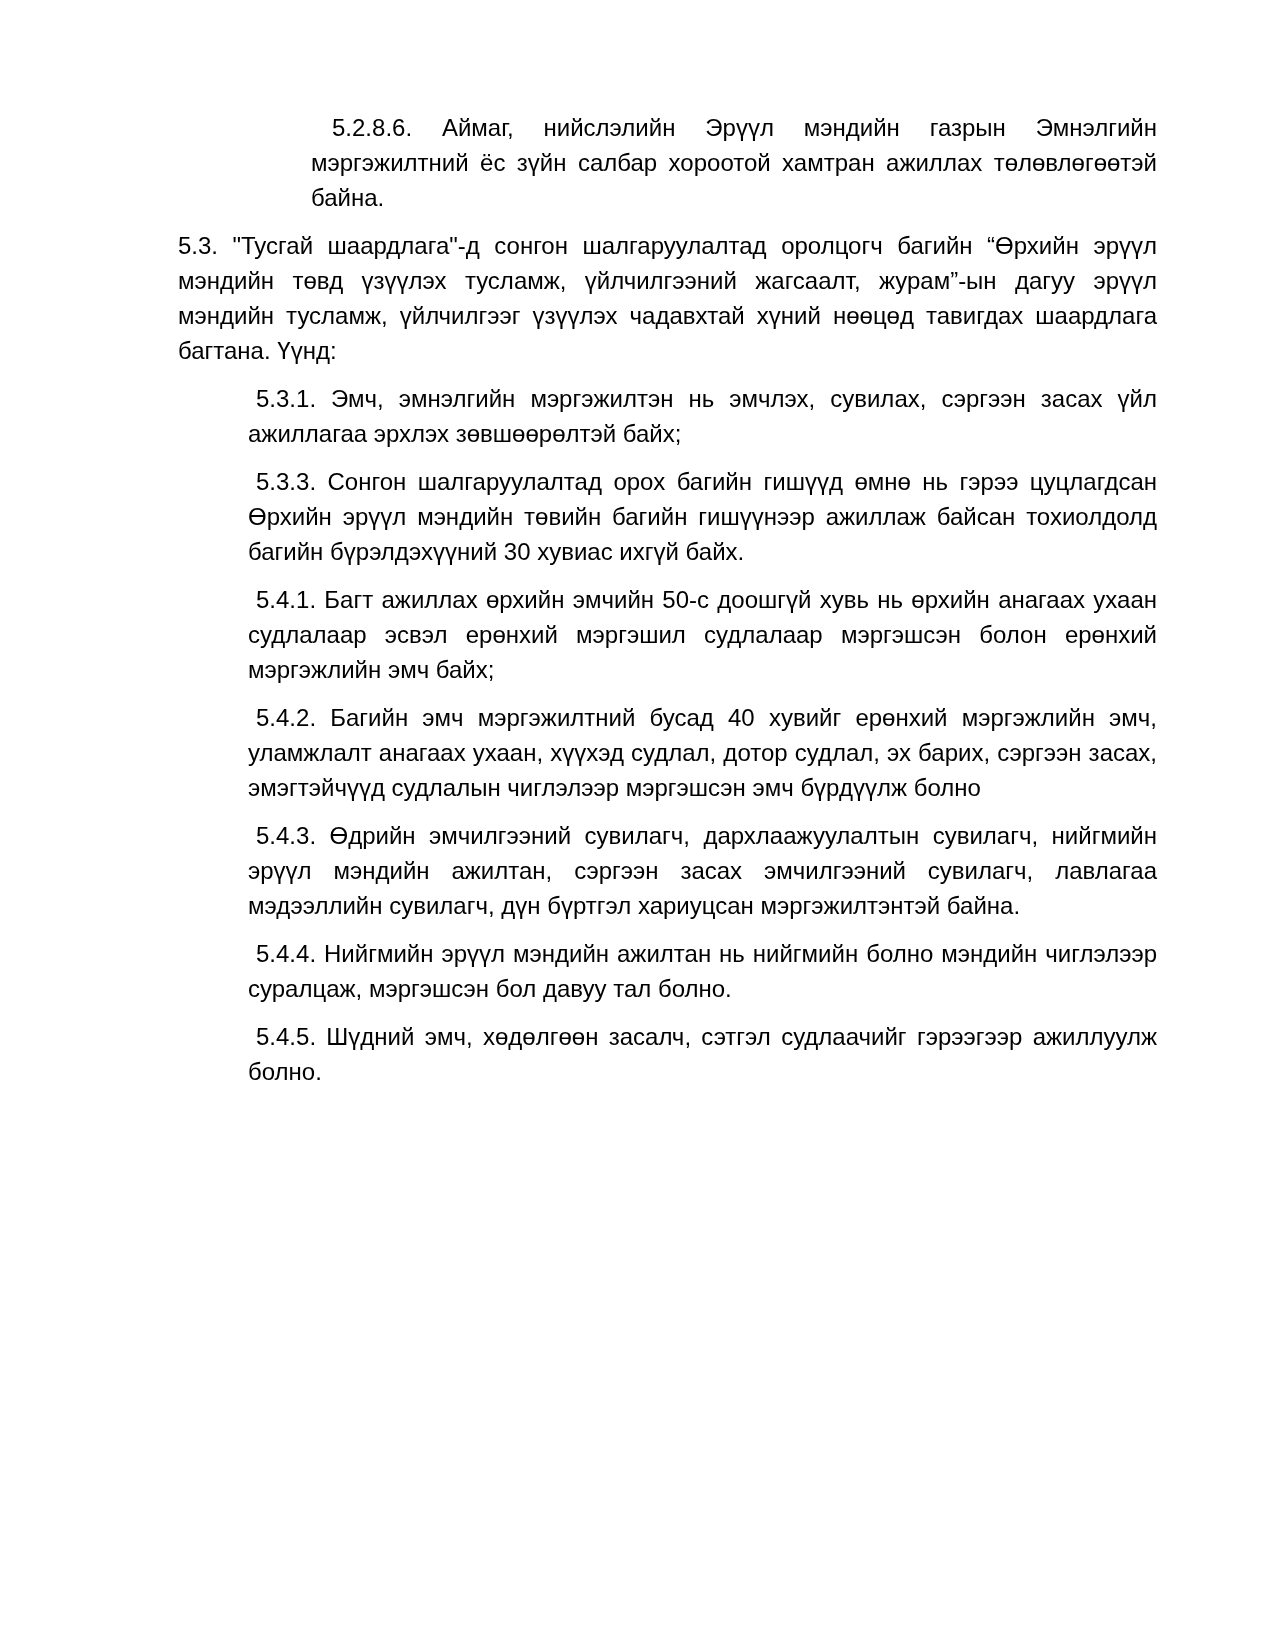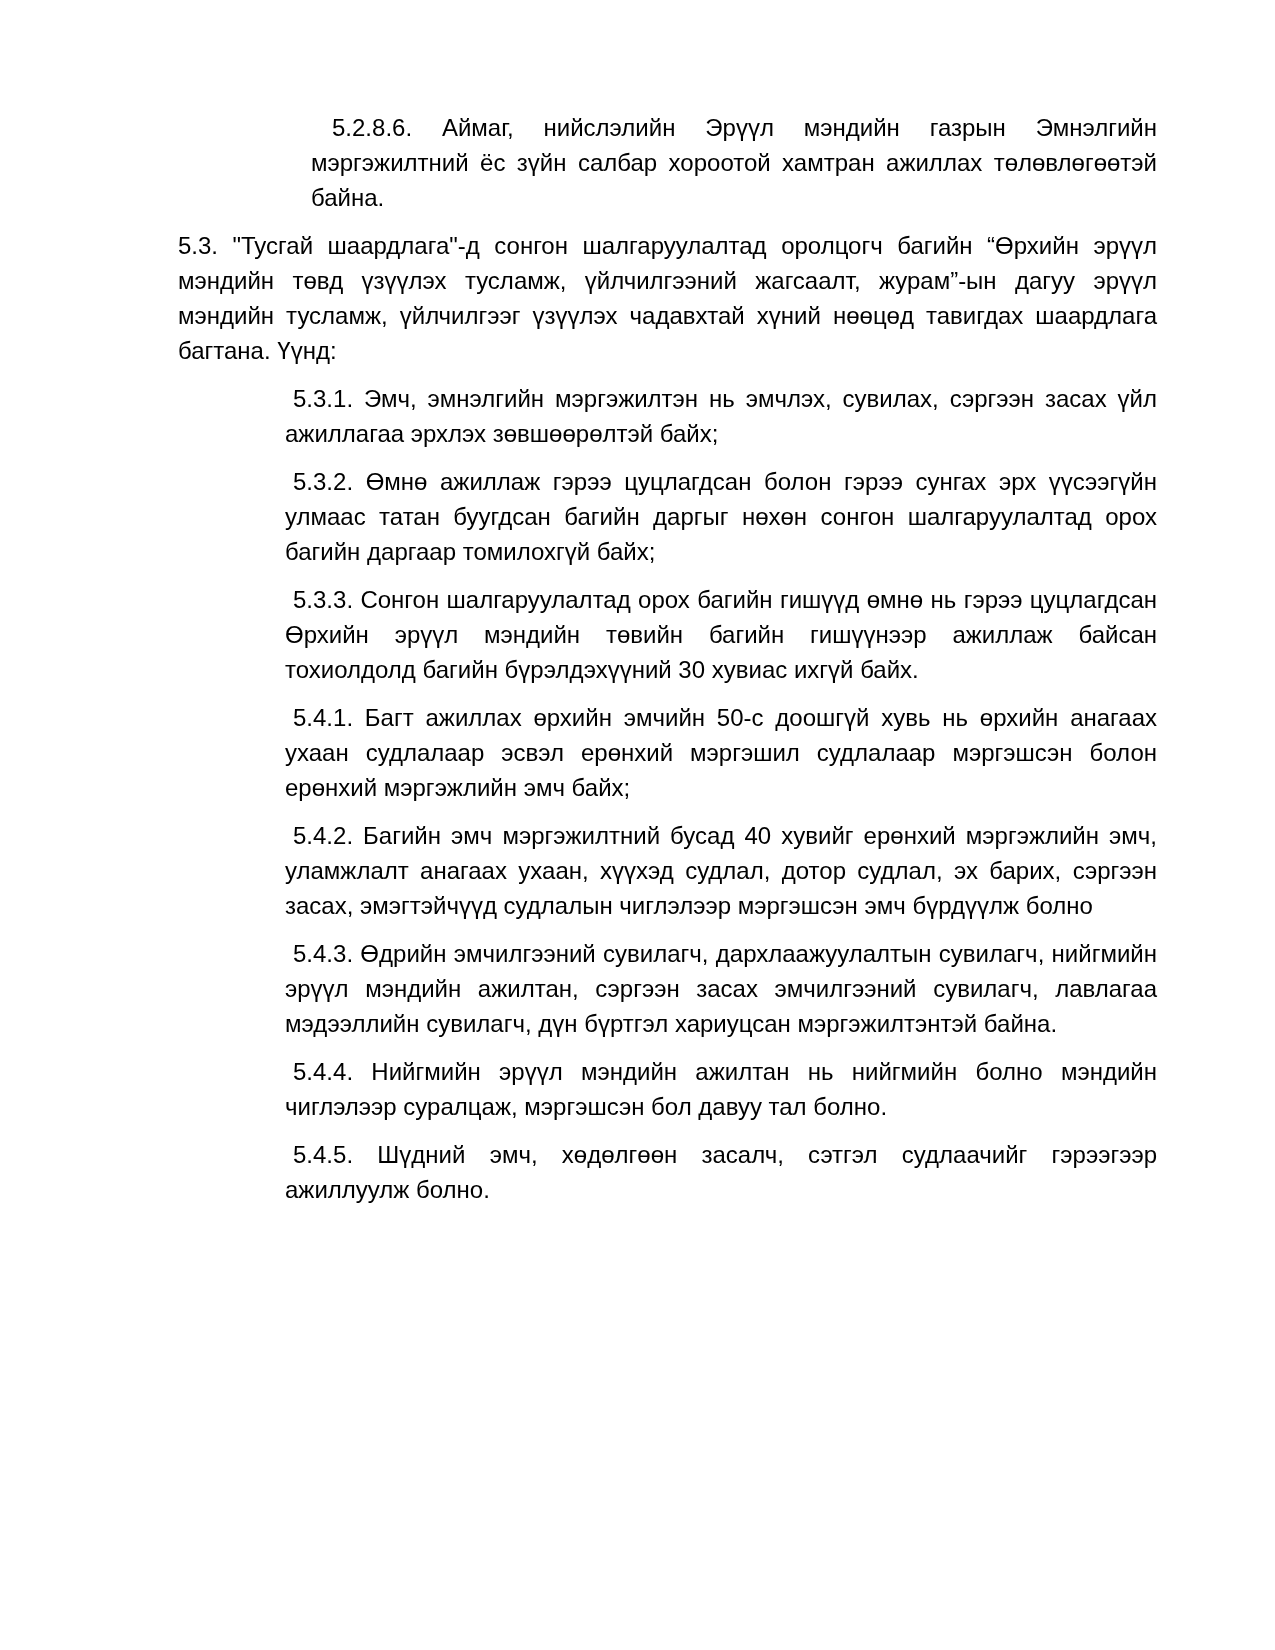--- a/index.html
+++ b/index.html
@@ -21,36 +21,35 @@
     overflow: hidden;
     border-radius: 24px;
   }
   .para {
     margin: 0 0 13px 0;
     text-align: justify;
     text-justify: inter-word;
   }
   
   .para.sub {
-    margin-left: 107px;
+    margin-left: 70px;
     text-indent: 8px;
   }
   
   .para.deep {
     margin-left: 133px;
     text-indent: 21px;
   }
 </style>
 </head>
 <body>
 
 <div class="page">
   <p class="para deep">5.2.8.6. Аймаг, нийслэлийн Эрүүл мэндийн газрын Эмнэлгийн мэргэжилтний ёс зүйн салбар хороотой хамтран ажиллах төлөвлөгөөтэй байна.</p>
   <p class="para">5.3. "Тусгай шаардлага"-д сонгон шалгаруулалтад оролцогч багийн “Өрхийн эрүүл мэндийн төвд үзүүлэх тусламж, үйлчилгээний жагсаалт, журам”-ын дагуу эрүүл мэндийн тусламж, үйлчилгээг үзүүлэх чадавхтай хүний нөөцөд тавигдах шаардлага багтана. Үүнд:</p>
   <p class="para sub">5.3.1. Эмч, эмнэлгийн мэргэжилтэн нь эмчлэх, сувилах, сэргээн засах үйл ажиллагаа эрхлэх зөвшөөрөлтэй байх;</p>
-  <p class="para sub">5.3.2. Өмнө ажиллаж гэрээ цуцлагдсан болон гэрээ сунгах эрх үүсээгүйн улмаас татан буугдсан багийн даргыг нөхөн сонгон шалгаруулалтад орох багийн даргаар томилохгүй байх;</p>
   <p class="para sub">5.3.3. Сонгон шалгаруулалтад орох багийн гишүүд өмнө нь гэрээ цуцлагдсан Өрхийн эрүүл мэндийн төвийн багийн гишүүнээр ажиллаж байсан тохиолдолд багийн бүрэлдэхүүний 30 хувиас ихгүй байх.</p>
   <p class="para sub">5.4.1. Багт ажиллах өрхийн эмчийн 50-с доошгүй хувь нь өрхийн анагаах ухаан судлалаар эсвэл ерөнхий мэргэшил судлалаар мэргэшсэн болон ерөнхий мэргэжлийн эмч байх;</p>
   <p class="para sub">5.4.2. Багийн эмч мэргэжилтний бусад 40 хувийг ерөнхий мэргэжлийн эмч, уламжлалт анагаах ухаан, хүүхэд судлал, дотор судлал, эх барих, сэргээн засах, эмэгтэйчүүд судлалын чиглэлээр мэргэшсэн эмч бүрдүүлж болно</p>
   <p class="para sub">5.4.3. Өдрийн эмчилгээний сувилагч, дархлаажуулалтын сувилагч, нийгмийн эрүүл мэндийн ажилтан, сэргээн засах эмчилгээний сувилагч, лавлагаа мэдээллийн сувилагч, дүн бүртгэл хариуцсан мэргэжилтэнтэй байна.</p>
   <p class="para sub">5.4.4. Нийгмийн эрүүл мэндийн ажилтан нь нийгмийн болно мэндийн чиглэлээр суралцаж, мэргэшсэн бол давуу тал болно.</p>
   <p class="para sub">5.4.5. Шүдний эмч, хөдөлгөөн засалч, сэтгэл судлаачийг гэрээгээр ажиллуулж болно.</p>
 </div>
 
 </body></html>

